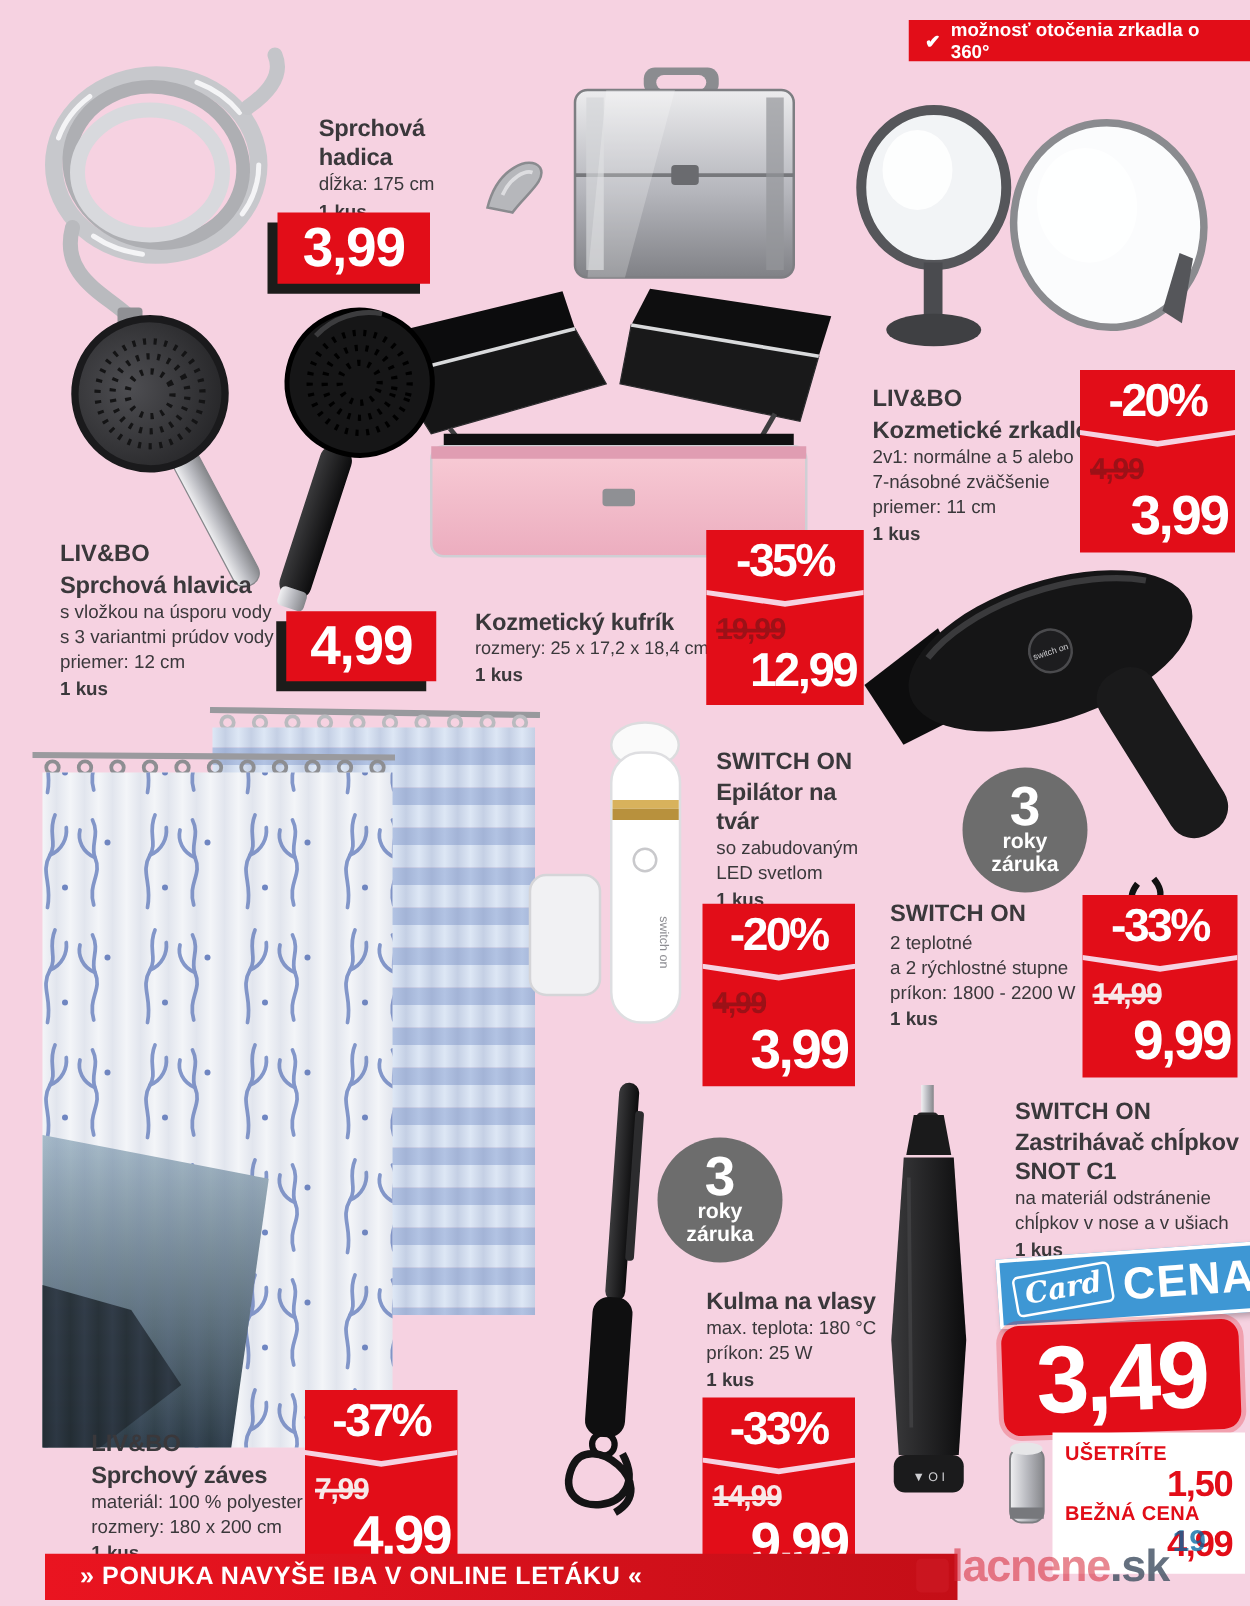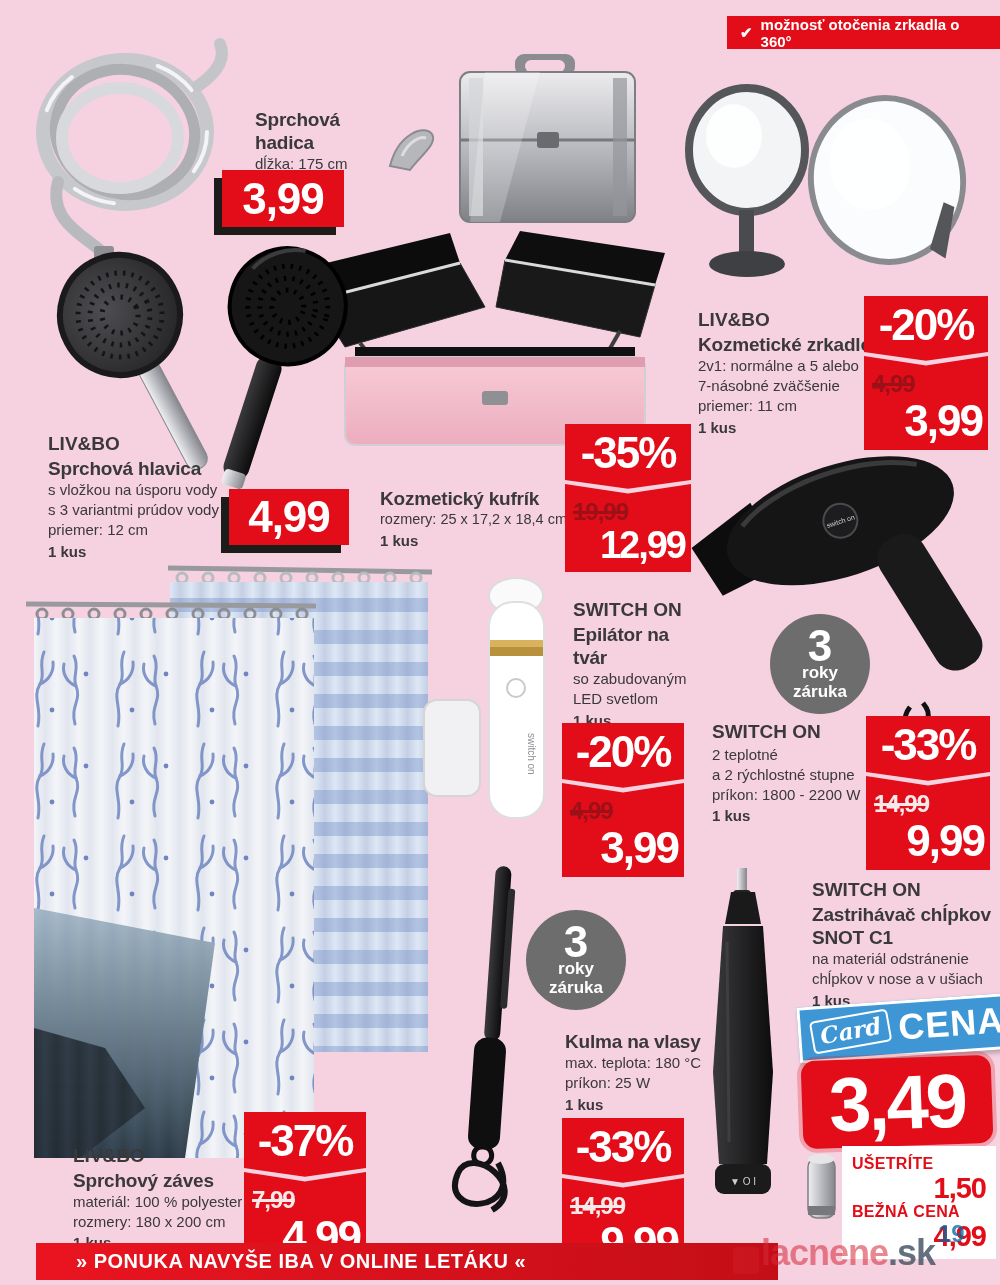--- a/index.html
+++ b/index.html
@@ -15,42 +15,42 @@
   .pt .line{font-size:15px;line-height:1.35;}
   .pt .kus{font-size:15px;font-weight:bold;margin-top:1px;}
 
   
   .pricebox{position:absolute;background:#e20d18;color:#fff;font-weight:800;font-size:44px;
             display:flex;align-items:center;justify-content:center;letter-spacing:-1px;
             box-shadow:-8px 8px 0 #1c1c1a;}
 
   
   .deal{position:absolute;background:#e20d18;color:#fff;width:124px;}
-  .deal .pct{font-size:44px;font-weight:800;text-align:center;letter-spacing:-2px;padding:4px 0 2px;}
+  .deal .pct{font-size:37px;font-weight:800;text-align:center;letter-spacing:-2px;padding:4px 0 2px;}
   .deal .notch{width:100%;height:14px;}
   .deal .old{font-size:24px;font-weight:bold;padding:4px 0 0 8px;text-decoration:line-through;
              text-decoration-thickness:3px;letter-spacing:-1px;}
   .deal .old.dark{color:#9c1117;}
   .deal .old.light{color:#f7e9e9;}
   .deal .new{font-size:44px;font-weight:800;text-align:right;padding:0 6px 6px 0;letter-spacing:-2px;line-height:1.05;}
   .deal .new.sm{font-size:38px;}
 
   
   .guarantee{position:absolute;width:100px;height:100px;border-radius:50%;background:#6d6d6d;
              color:#fff;display:flex;flex-direction:column;align-items:center;justify-content:center;
              font-weight:bold;text-align:center;}
   .guarantee .g3{font-size:44px;line-height:.85;}
   .guarantee .gl{font-size:17px;line-height:1.1;}
 
   
   .top-banner{position:absolute;background:#e20d18;color:#fff;font-weight:bold;font-size:15px;
               height:33px;display:flex;align-items:center;gap:8px;padding:0 13px;}
   .bottom-bar{position:absolute;background:linear-gradient(90deg,#ea1420,#c40e17);color:#fff;
               font-weight:800;font-size:20px;height:37px;display:flex;align-items:center;
-              padding-left:40px;letter-spacing:.5px;}
+              padding-left:28px;letter-spacing:.5px;}
 
   
   .card-banner{position:absolute;background:#3e97d4;border:3px solid #fff;transform:rotate(-4deg);
                display:flex;align-items:center;gap:8px;padding:3px 10px 5px;box-shadow:2px 3px 5px rgba(0,0,0,.25);}
   .card-script{font-family:"DejaVu Serif",serif;font-style:italic;font-weight:bold;color:#fff;
                border:2px solid #fff;border-radius:5px;padding:0 7px 2px;font-size:23px;transform:rotate(-6deg);}
   .card-cena{color:#fff;font-weight:800;font-size:36px;letter-spacing:1px;}
   .big-price{position:absolute;background:#e20d18;color:#fff;font-weight:800;font-size:76px;
              display:flex;align-items:center;justify-content:center;border-radius:14px;
              transform:rotate(-2deg);letter-spacing:-3px;box-shadow:0 0 0 4px rgba(226,13,24,.25);}
@@ -283,21 +283,21 @@
     <line x1="42" y1="80" x2="44" y2="280" stroke="#3e3e40" stroke-width="3"></line>
     <text x="58" y="323" font-size="10" fill="#cfcfd2" text-anchor="middle" font-family="Liberation Sans,sans-serif">▼ O I</text>
   </svg>
 
   <svg class="abs" style="left:796px;top:1146px" width="52" height="88" viewBox="0 0 52 88">
     <rect x="12" y="12" width="27" height="60" rx="9" fill="url(#gSilver)" stroke="#7d7e82" stroke-width="1.5"></rect>
     <ellipse cx="25" cy="13" rx="13" ry="5" fill="#e6e6e8"></ellipse>
     <rect x="12" y="60" width="27" height="9" fill="#77787c"></rect>
   </svg>
 
-  <div class="pt" style="left:255px;top:108px;width:135px;">
+  <div class="pt" style="left:255px;top:92px;width:135px;">
     <div class="title">Sprchová hadica</div>
     <div class="line">dĺžka: 175 cm</div>
     <div class="kus">1 kus</div>
   </div>
   <div class="pricebox" style="left:222px;top:170px;width:122px;height:57px;">3,99</div>
 
   <div class="pt" style="left:48px;top:432px;width:215px;">
     <div class="brand">LIV&amp;BO</div>
     <div class="title">Sprchová hlavica</div>
     <div class="line">s vložkou na úsporu vody</div>

